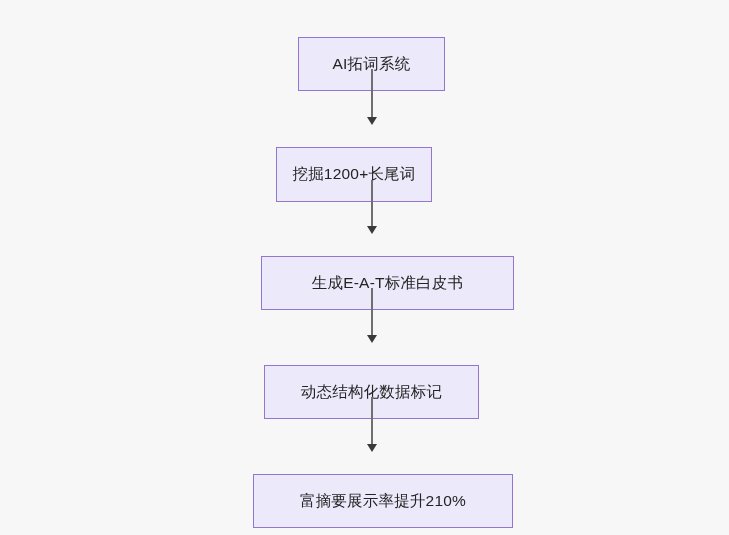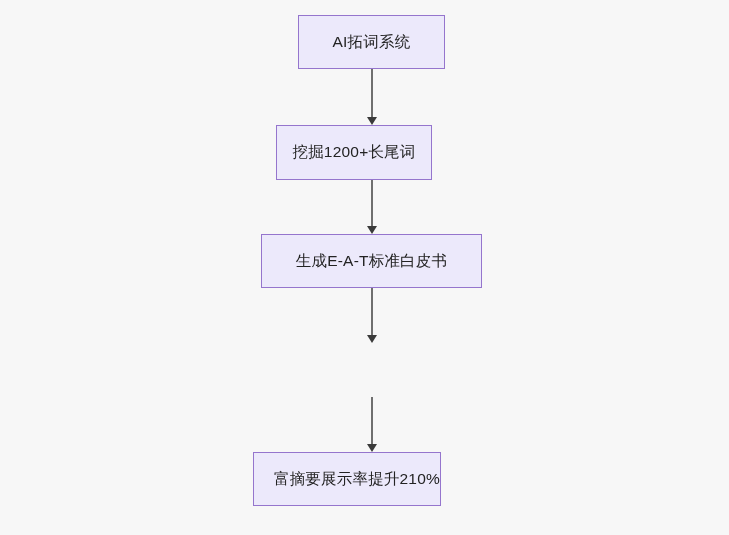--- a/index.html
+++ b/index.html
@@ -26,20 +26,21 @@
     border: 1.6px solid #9575cd;
     display: flex;
     align-items: center;
     justify-content: center;
     color: #232323;
     font-size: 15.5px;
     line-height: 1.2;
     letter-spacing: 0.2px;
     white-space: nowrap;
     text-align: center;
+    margin-top: 22px;
   }
   .edge {
     position: absolute;
     width: 2px;
     background: #6f6f6f;
   }
   .arrowhead {
     position: absolute;
     width: 0;
     height: 0;
@@ -60,28 +61,31 @@
   <div class="edge" style="left:371px; top:69px; height:48px;"></div>
   <div class="arrowhead" style="left:367px; top:117px;"></div>
 
   <div class="node" style="left:276px; top:125px; width:156px; height:55px;">
     <span>挖掘1200+长尾词</span>
   </div>
 
   <div class="edge" style="left:371px; top:180px; height:46px;"></div>
   <div class="arrowhead" style="left:367px; top:226px;"></div>
 
-  <div class="node" style="left:261px; top:234px; width:221px; height:54px;">
+  <div class="node" style="left:261px; top:234px; width:253px; height:54px;">
     <span>生成E-A-T标准白皮书</span>
   </div>
 
   <div class="edge" style="left:371px; top:288px; height:47px;"></div>
   <div class="arrowhead" style="left:367px; top:335px;"></div>
 
+  <div class="node" style="left:264px; top:343px; width:215px; height:54px;">
+    <span>动态结构化数据标记</span>
+  </div>
 
   <div class="edge" style="left:371px; top:397px; height:47px;"></div>
   <div class="arrowhead" style="left:367px; top:444px;"></div>
 
-  <div class="node" style="left:253px; top:452px; width:188px; height:54px;justify-content:flex-end;">
+  <div class="node" style="left:253px; top:452px; width:260px; height:54px;">
     <span>富摘要展示率提升210%</span>
   </div>
 
 </div>
 
 </body></html>

